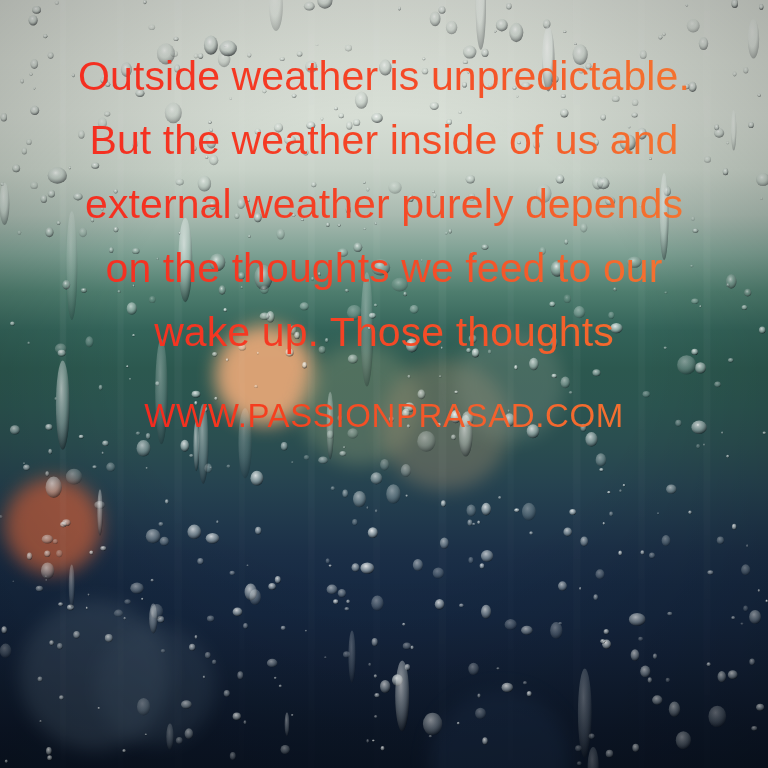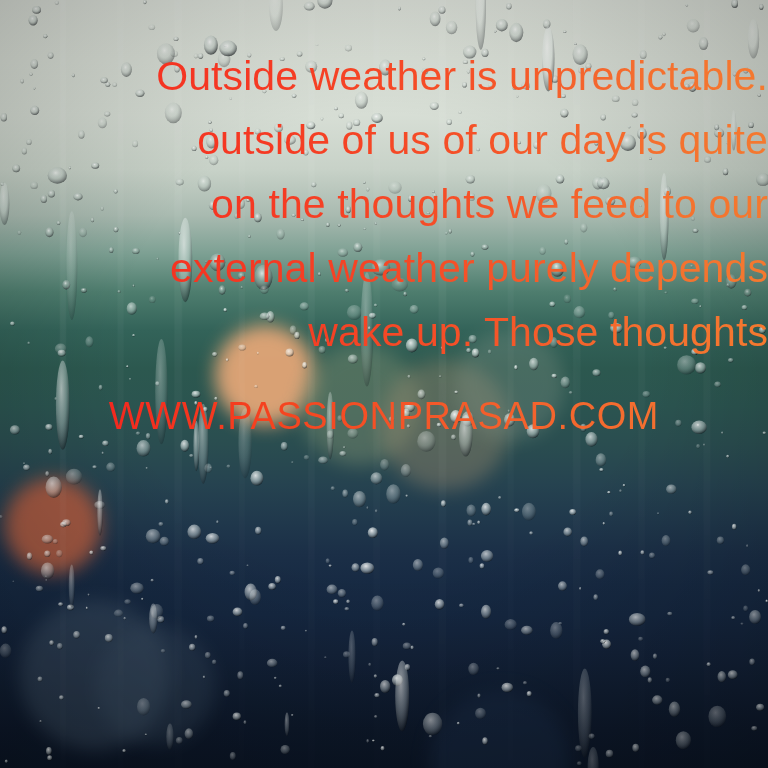--- a/index.html
+++ b/index.html
@@ -92,37 +92,37 @@
     position: absolute;
     inset: 0;
     display: flex;
     flex-direction: column;
     align-items: center;
     padding-top: 44px;
     box-sizing: border-box;
   }
   .quote {
     width: 100%;
-    text-align: right;
+    text-align: center;
   }
   .quote-line {
     font-size: 41px;
     line-height: 64px;
     font-weight: 400;
     letter-spacing: .1px;
     white-space: nowrap;
     background-image: linear-gradient(to right, #f4291f 0%, #f53a23 35%, #f55228 62%, #f4702f 85%, #f4792f 100%);
     -webkit-background-clip: text;
     background-clip: text;
     color: transparent;
     -webkit-text-fill-color: transparent;
   }
   .site-line {
     margin-top: 30px;
-    font-size: 38px;
+    font-size: 33px;
     line-height: 44px;
     letter-spacing: .6px;
     white-space: nowrap;
     text-align: center;
     background-image: linear-gradient(to right, #f4291f 0%, #f5431f 30%, #f4592a 60%, #f47030 100%);
     -webkit-background-clip: text;
     background-clip: text;
     color: transparent;
     -webkit-text-fill-color: transparent;
   }
@@ -750,21 +750,21 @@
           <ellipse cx="664.1" cy="216.6" rx="4.4" ry="43.7" fill="url(#dropLight)" opacity="0.53"></ellipse>
         </g>
     </svg>
   </div>
 
   <div class="tone"></div>
 
   <div class="content">
     <div class="quote">
       <div class="quote-line">Outside weather is unpredictable.</div>
-      <div class="quote-line">outside of us of our day is quite</div>
+      <div class="quote-line">But the weather inside of us and</div>
+      <div class="quote-line">external weather purely depends</div>
       <div class="quote-line">on the thoughts we feed to our</div>
-      <div class="quote-line">external weather purely depends</div>
       <div class="quote-line">wake up. Those thoughts</div>
     </div>
     <div class="site-line">WWW.PASSIONPRASAD.COM</div>
   </div>
 
 </div>
 
 </body></html>

